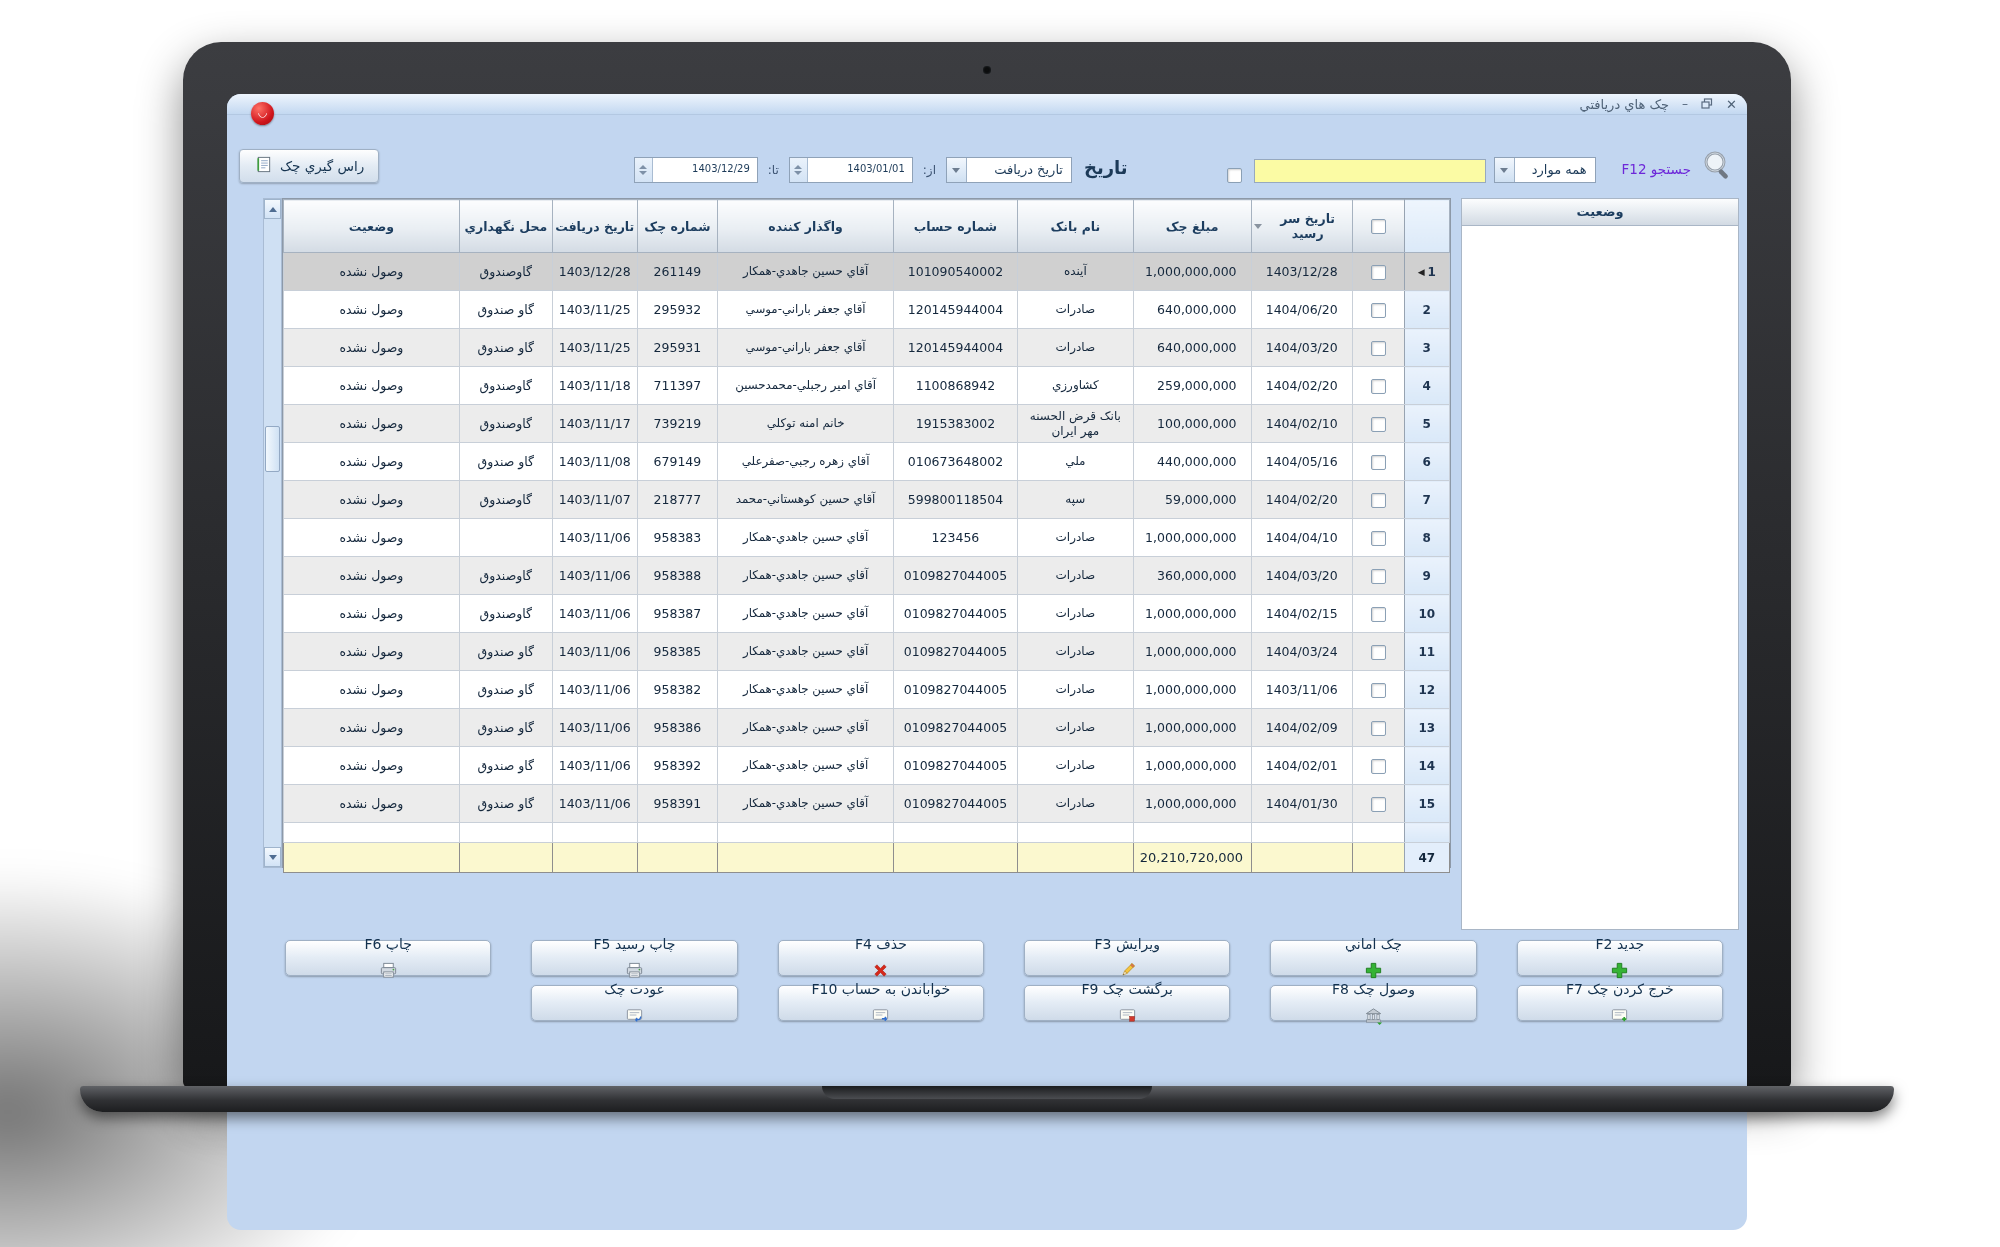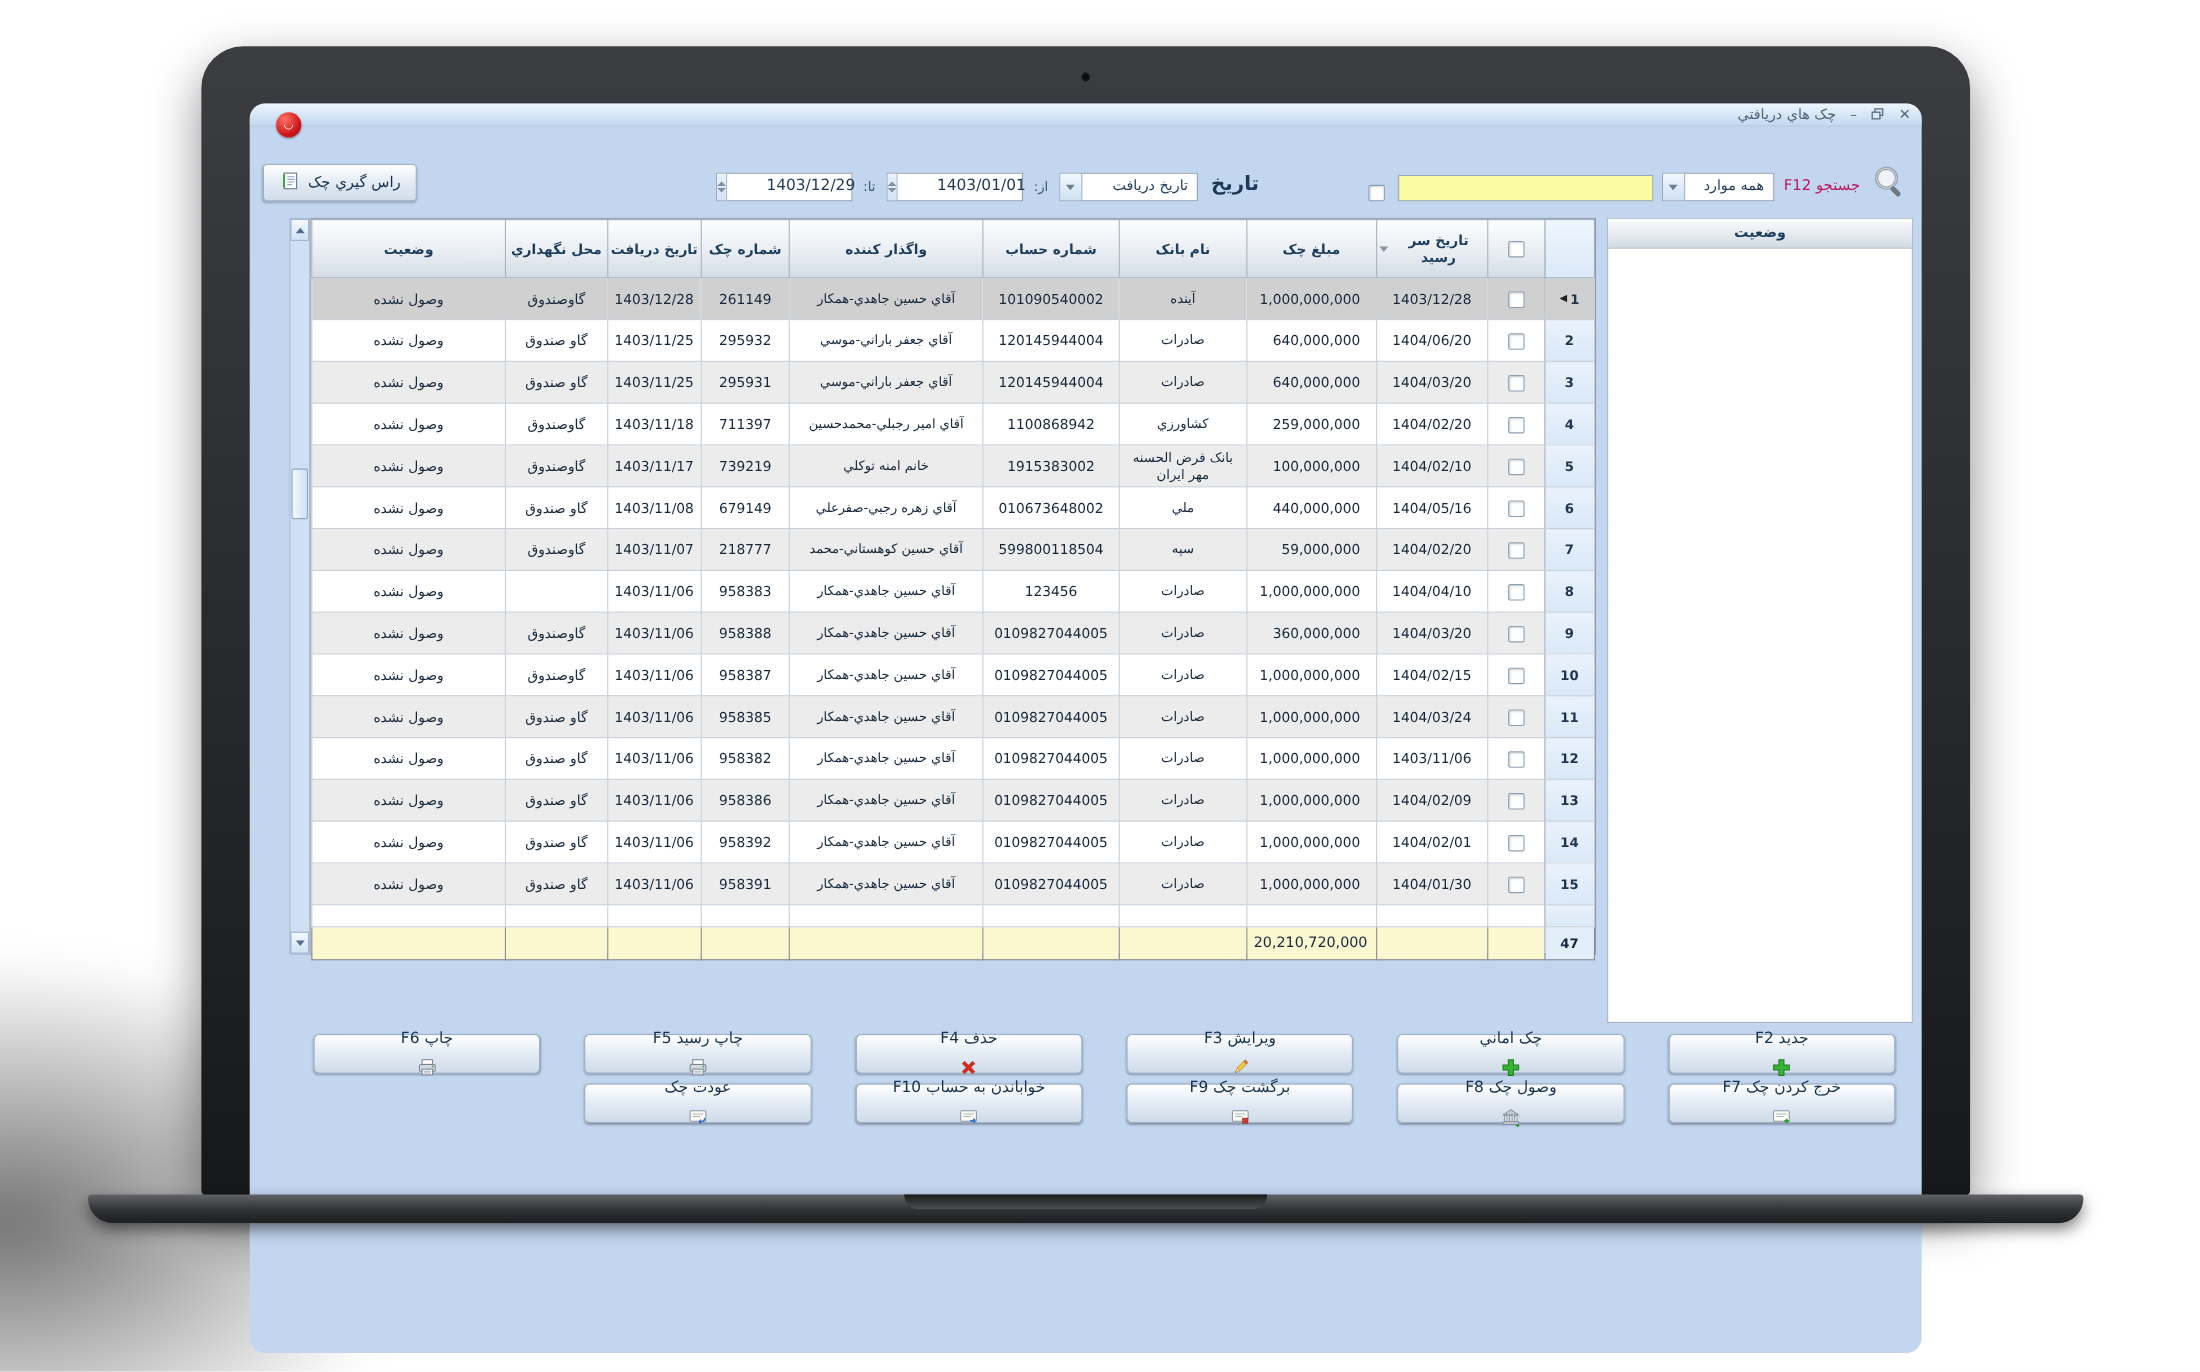--- a/index.html
+++ b/index.html
@@ -32,21 +32,21 @@
   .wbtn{font-size:12px;color:#4f6277;line-height:1;cursor:default;}
   .wbtn svg{display:block;}
   .app-logo{position:absolute;top:8px;left:24px;width:23px;height:23px;border-radius:50%;
     background:radial-gradient(circle at 34% 28%,#ff7166,#d0151c 62%,#9c0d12);
     box-shadow:0 1px 2px rgba(0,0,0,.4);z-index:6;display:flex;align-items:center;justify-content:center;}
   .app-logo span{color:#fff;font-size:11px;font-weight:bold;transform:translateY(-1px);}
   
   .toolbar{height:83px;box-sizing:border-box;display:flex;align-items:flex-end;
     padding:0 12px 15px 12px;gap:8px;}
   .lens{width:34px;height:34px;flex:0 0 auto;}
-  .tb-label{font-size:13.5px;color:#be185d;margin:0 2px 6px 1px;}
+  .tb-label{font-size:13.5px;color:#6d28d9;margin:0 2px 6px 18px;}
   .combo{display:flex;direction:ltr;height:24px;background:#fff;border:1px solid #8fa2b8;
     align-items:stretch;}
   .combo .arrow-box{width:19px;background:linear-gradient(#f2f7fd,#cfe0f2);
     border-right:1px solid #9fb2c8;display:flex;align-items:center;justify-content:center;}
   .combo .tri{width:0;height:0;border-left:4px solid transparent;border-right:4px solid transparent;
     border-top:5px solid #6d7d90;}
   .combo .val{padding:0 8px;font-size:13px;line-height:23px;color:#1c3a58;direction:rtl;}
   .search-input{width:222px;height:22px;border:1px solid #97a9bf;background:#fbfba4;
     margin-left:4px;font-size:13px;padding:0 4px;}
   .cb{display:inline-block;width:13px;height:13px;background:#fff;border:1px solid #8ba0b5;
@@ -54,21 +54,21 @@
   .chk-label{font-size:18px;font-weight:bold;color:#1c3a58;margin:0 3px 5px 4px;}
   .gap-a{margin-left:88px;} .gap-b{margin-left:150px;} 
   .spin{display:flex;direction:ltr;width:122px;height:24px;background:#fff;
     border:1px solid #8fa2b8;align-items:stretch;}
   .spin .arrows{width:17px;background:linear-gradient(#eaf2fb,#d3e3f5);border-right:1px solid #a9bcd2;
     display:flex;flex-direction:column;align-items:center;justify-content:center;gap:2px;}
   .spin .up{width:0;height:0;border-left:4px solid transparent;border-right:4px solid transparent;
     border-bottom:4px solid #7e91a8;}
   .spin .dn{width:0;height:0;border-left:4px solid transparent;border-right:4px solid transparent;
     border-top:4px solid #7e91a8;}
-  .spin .val{flex:1;text-align:right;font-size:14px;line-height:22px;padding-right:7px;color:#1c3a58;padding-left:36px;}
+  .spin .val{flex:1;text-align:right;font-size:10px;line-height:22px;padding-right:7px;color:#1c3a58;padding-left:36px;}
   .sm-label{font-size:12px;color:#3c5372;margin:0 2px 6px 2px;}
   .spring{flex:1;}
   .tool-btn{height:32px;display:flex;direction:rtl;align-items:center;gap:7px;padding:0 14px;
     background:linear-gradient(#fefefe,#e3ebf4 50%,#d2deec);border:1px solid #9fb0c4;border-radius:4px;
     font-size:13.5px;color:#14324f;box-shadow:0 1px 2px rgba(0,0,0,.25);}
   .tool-btn svg{width:19px;height:19px;}
   
   .content{height:732px;box-sizing:border-box;display:flex;direction:rtl;align-items:stretch;
     padding:0 8px 0 36px;gap:10px;}
   .sidebar{width:278px;background:#fff;border:1px solid #a9b6c6;box-sizing:border-box;}

